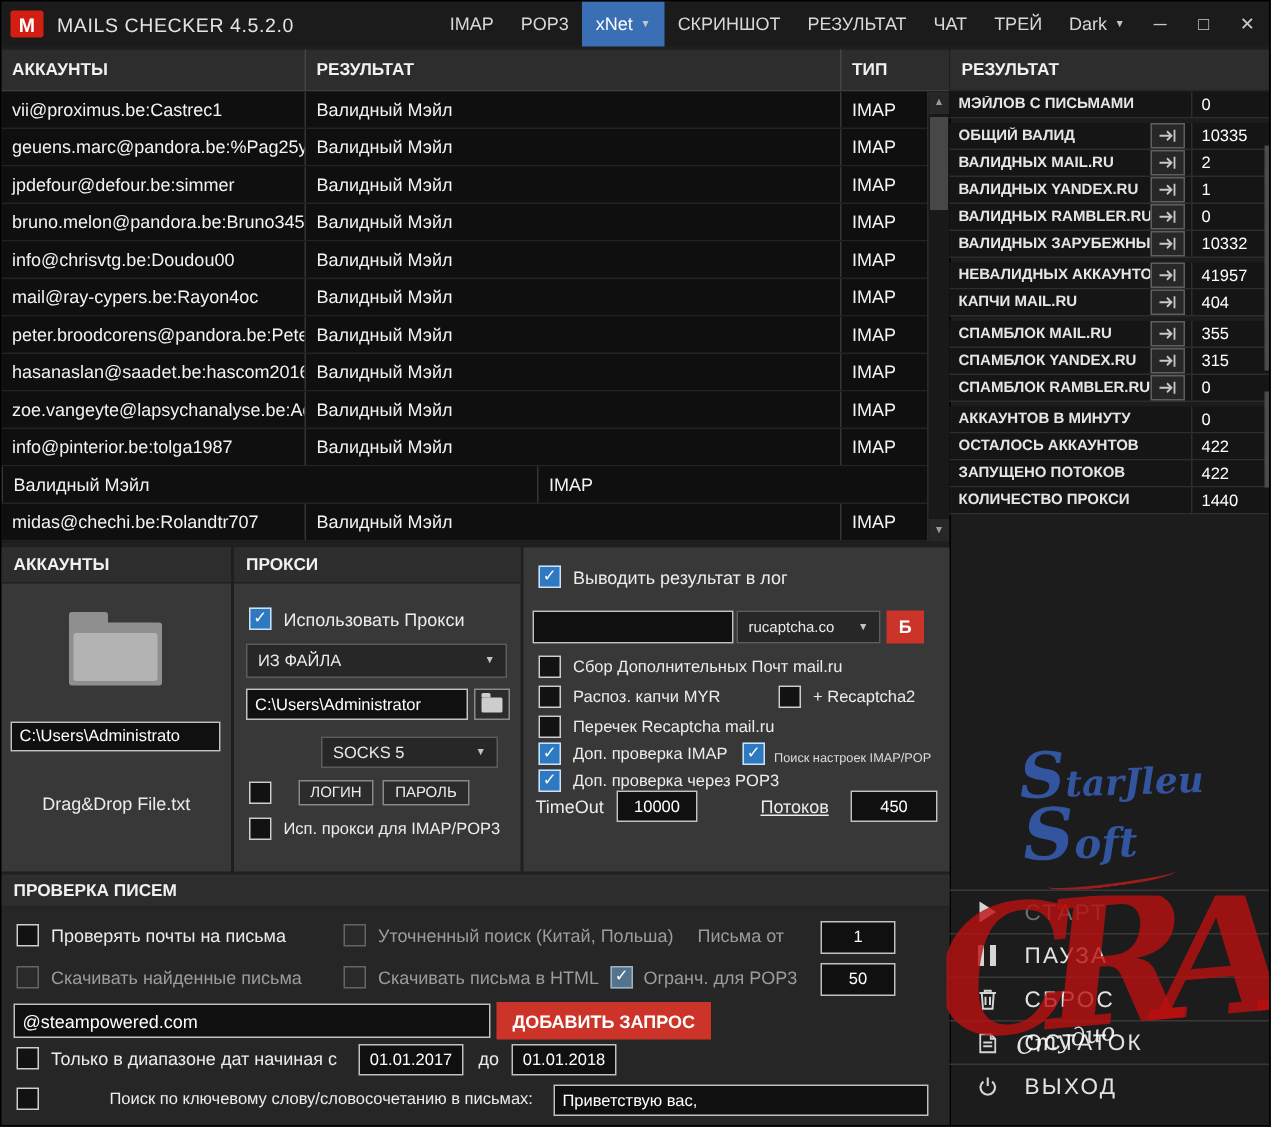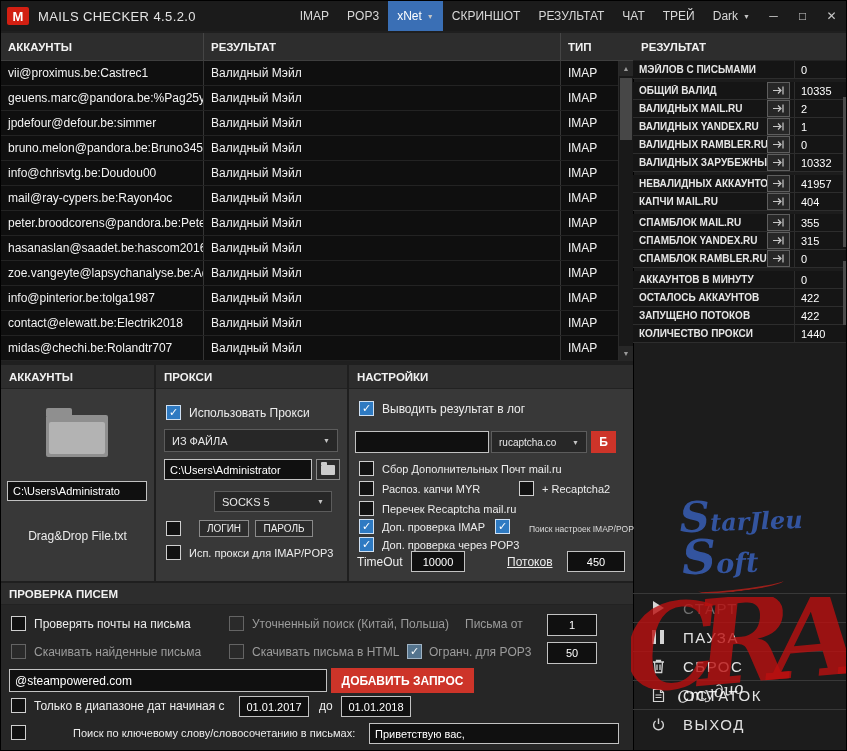--- a/index.html
+++ b/index.html
@@ -173,21 +173,20 @@
           <div class="cell c-acc">zoe.vangeyte@lapsychanalyse.be:Ad</div>
           <div class="cell c-res">Валидный Мэйл</div>
           <div class="cell c-type">IMAP</div>
         </div>
         <div class="trow">
           <div class="cell c-acc">info@pinterior.be:tolga1987</div>
           <div class="cell c-res">Валидный Мэйл</div>
           <div class="cell c-type">IMAP</div>
         </div>
         <div class="trow">
-          <div class="cell c-acc">contact@elewatt.be:Electrik2018</div>
           <div class="cell c-res">Валидный Мэйл</div>
           <div class="cell c-type">IMAP</div>
         </div>
         <div class="trow">
           <div class="cell c-acc">midas@chechi.be:Rolandtr707</div>
           <div class="cell c-res">Валидный Мэйл</div>
           <div class="cell c-type">IMAP</div>
         </div>
       </div>
     <div class="vscroll">
@@ -416,21 +415,20 @@
       </div>
       <div class="cb" style="left:10px; top:132px;"></div>
       <div class="btn-sm" style="left:43px; top:131px; width:50px; height:17px;">ЛОГИН</div>
       <div class="btn-sm" style="left:99px; top:131px; width:58px; height:17px;">ПАРОЛЬ</div>
       <div class="cb" style="left:10px; top:156px;"></div>
       <div class="lbl sm" style="left:33px; top:158px;">Исп. прокси для IMAP/POP3</div>
     </div>
   </div>
 
   <div class="panel" style="left:348px; width:284px;">
-    <div class="panel-head">НАСТРОЙКИ</div>
     <div class="panel-body">
       <div class="cb checked" style="left:10px; top:12px;">
           <span class="tick">✓</span>
         </div>
       <div class="lbl" style="left:33px; top:13px;">Выводить результат в лог</div>
 
       <div class="inp" style="left:6px; top:42px; width:134px; height:22px;"></div>
       <div class="sel" style="left:142px; top:42px; width:96px; height:22px; font-size:10px;">
         <span>rucaptcha.co</span>
           <span class="chev">▼</span>
@@ -448,21 +446,21 @@
       <div class="cb" style="left:10px; top:112px;"></div>
       <div class="lbl sm" style="left:33px; top:114px;">Перечек Recaptcha mail.ru</div>
 
       <div class="cb checked" style="left:10px; top:130px;">
           <span class="tick">✓</span>
         </div>
       <div class="lbl sm" style="left:33px; top:132px;">Доп. проверка IMAP</div>
       <div class="cb checked" style="left:146px; top:130px;">
           <span class="tick">✓</span>
         </div>
-      <div class="lbl tiny" style="left:167px; top:135px;margin-left:13px;">Поиск настроек IMAP/POP</div>
+      <div class="lbl tiny" style="left:167px; top:135px;">Поиск настроек IMAP/POP</div>
 
       <div class="cb checked" style="left:10px; top:148px;">
           <span class="tick">✓</span>
         </div>
       <div class="lbl sm" style="left:33px; top:150px;">Доп. проверка через POP3</div>
 
       <div class="lbl" style="left:8px; top:166px;">TimeOut</div>
       <div class="inp center" style="left:62px; top:162px; width:54px; height:21px;">10000</div>
       <div class="lbl" style="left:158px; top:166px;text-decoration:underline;">Потоков</div>
       <div class="inp center" style="left:218px; top:162px; width:58px; height:21px;">450</div>

